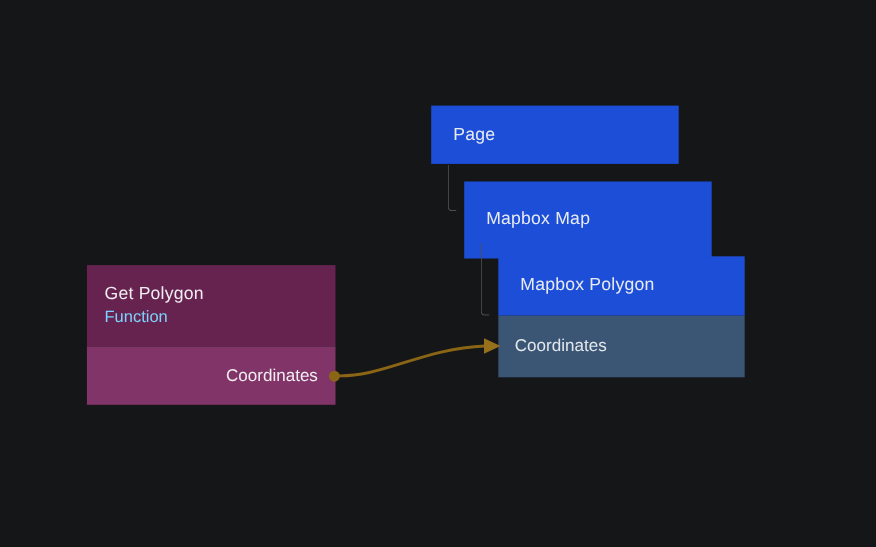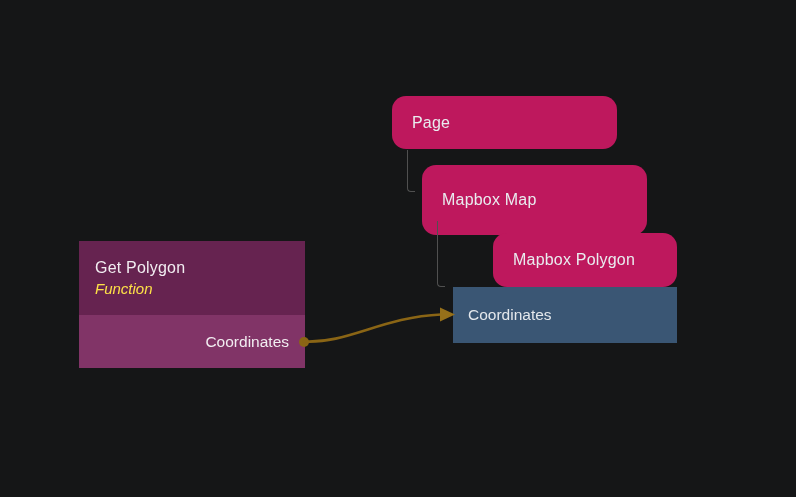--- a/index.html
+++ b/index.html
@@ -13,21 +13,21 @@
   .canvas {
     position: absolute;
     inset: 0;
     width: 796px;
     height: 497px;
   }
   .node {
     position: absolute;
     color: #e8ebee;
   }
-  .node-blue .node-header { background: #be185d; border-radius: 14px; }
+  .node-blue .node-header { background: #1d4ed8; }
   .node-header {
     display: flex;
     flex-direction: column;
     justify-content: center;
     padding-left: 20px;
   }
   .node-title {
     font-size: 16px;
     letter-spacing: 0.2px;
     color: #e9ecef;
@@ -41,23 +41,22 @@
     color: #e4e8ec;
   }
   
   .node-purple .node-header {
     background: #662350;
     padding-left: 16px;
   }
   .node-purple .node-title { color: #f2edf1; }
   .node-subtitle {
     font-size: 15px;
-    color: #fde047;
+    color: #7dd3fc;
     margin-top: 3px;
-    font-style: italic;
   }
   .purple-row {
     background: #813467;
     display: flex;
     align-items: center;
     justify-content: flex-end;
     padding-right: 16px;
     font-size: 15.5px;
     color: #f2edf1;
   }
@@ -97,21 +96,21 @@
 
   <div class="node node-blue" style="left:422px; top:165px; width:225px;">
     <div class="node-header" style="height:70px;">
       <span class="node-title">Mapbox Map</span>
     </div>
   </div>
 
   <div class="tree-elbow" style="left:436.5px; top:221px; width:8px; height:66px;"></div>
 
   <div class="node node-blue" style="left:453px; top:233px; width:224px;">
-    <div class="node-header" style="height:54px;margin-left:40px;">
+    <div class="node-header" style="height:54px;">
       <span class="node-title">Mapbox Polygon</span>
     </div>
     <div class="blue-row" style="height:56px;">
       <span>Coordinates</span>
     </div>
   </div>
 
   <div class="node node-purple" style="left:79px; top:241px; width:226px;">
     <div class="node-header" style="height:74px;">
       <span class="node-title">Get Polygon</span>

